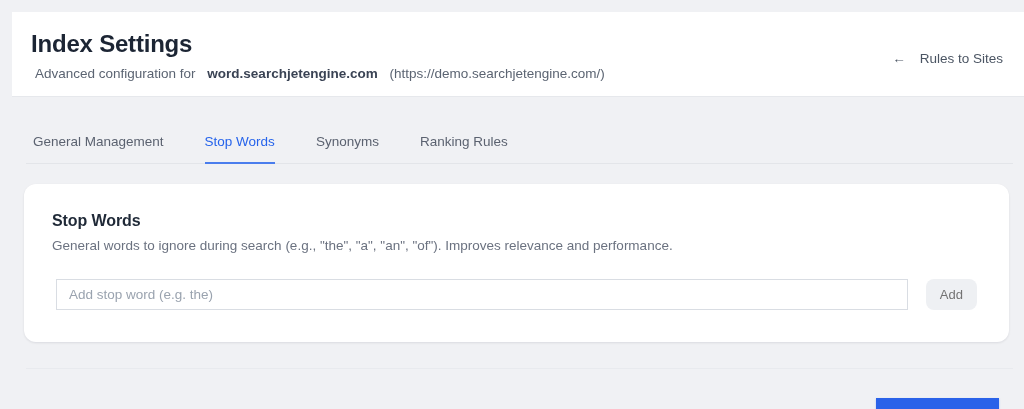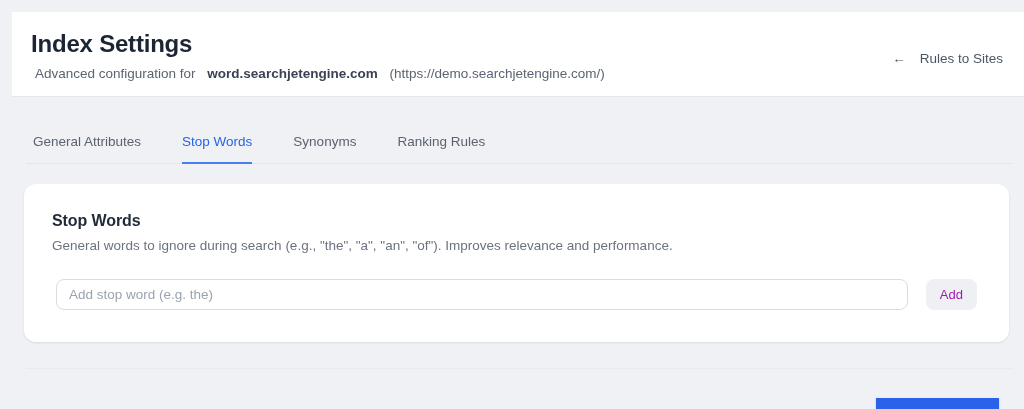--- a/index.html
+++ b/index.html
@@ -100,34 +100,34 @@
   .input-row {
     margin-top: 22px;
     display: flex;
     gap: 10px;
     align-items: center;
   }
   .stopword-input {
     flex: 1;
     height: 31px;
     border: 1px solid #d9dde3;
-    border-radius: 8px;
+    border-radius: 0;
     padding: 0 12px;
     font-size: 13.5px;
     font-family: inherit;
     color: #1f2937;
     background: #ffffff;
     outline: none;
   }
   .stopword-input::placeholder { color: #9aa3af; }
   .add-button {
     height: 31px;
     padding: 0 14px;
     background: #eef0f3;
-    color: #a21caf;
+    color: #737373;
     border: none;
     border-radius: 8px;
     font-size: 13px;
     font-weight: 500;
     font-family: inherit;
     cursor: pointer;
   }
 
   
   .footer-divider {
@@ -162,21 +162,21 @@
   <p class="page-subtitle"><span>Advanced configuration for </span><span class="domain">word.searchjetengine.com</span><span> (https://demo.searchjetengine.com/)</span></p>
   <a class="back-link">
     <span>←</span>
     <span>Rules to Sites</span>
   </a>
 </div>
 
 <div class="main">
 
   <nav class="tabs">
-    <button class="tab">General Attributes</button>
+    <button class="tab">General Management</button>
     <button class="tab active">Stop Words</button>
     <button class="tab">Synonyms</button>
     <button class="tab">Ranking Rules</button>
   </nav>
 
   <section class="card">
     <h2 class="card-title">Stop Words</h2>
     <p class="card-desc">General words to ignore during search (e.g., "the", "a", "an", "of"). Improves relevance and performance.</p>
     <div class="input-row">
       <input class="stopword-input" type="text" placeholder="Add stop word (e.g. the)" style="">

